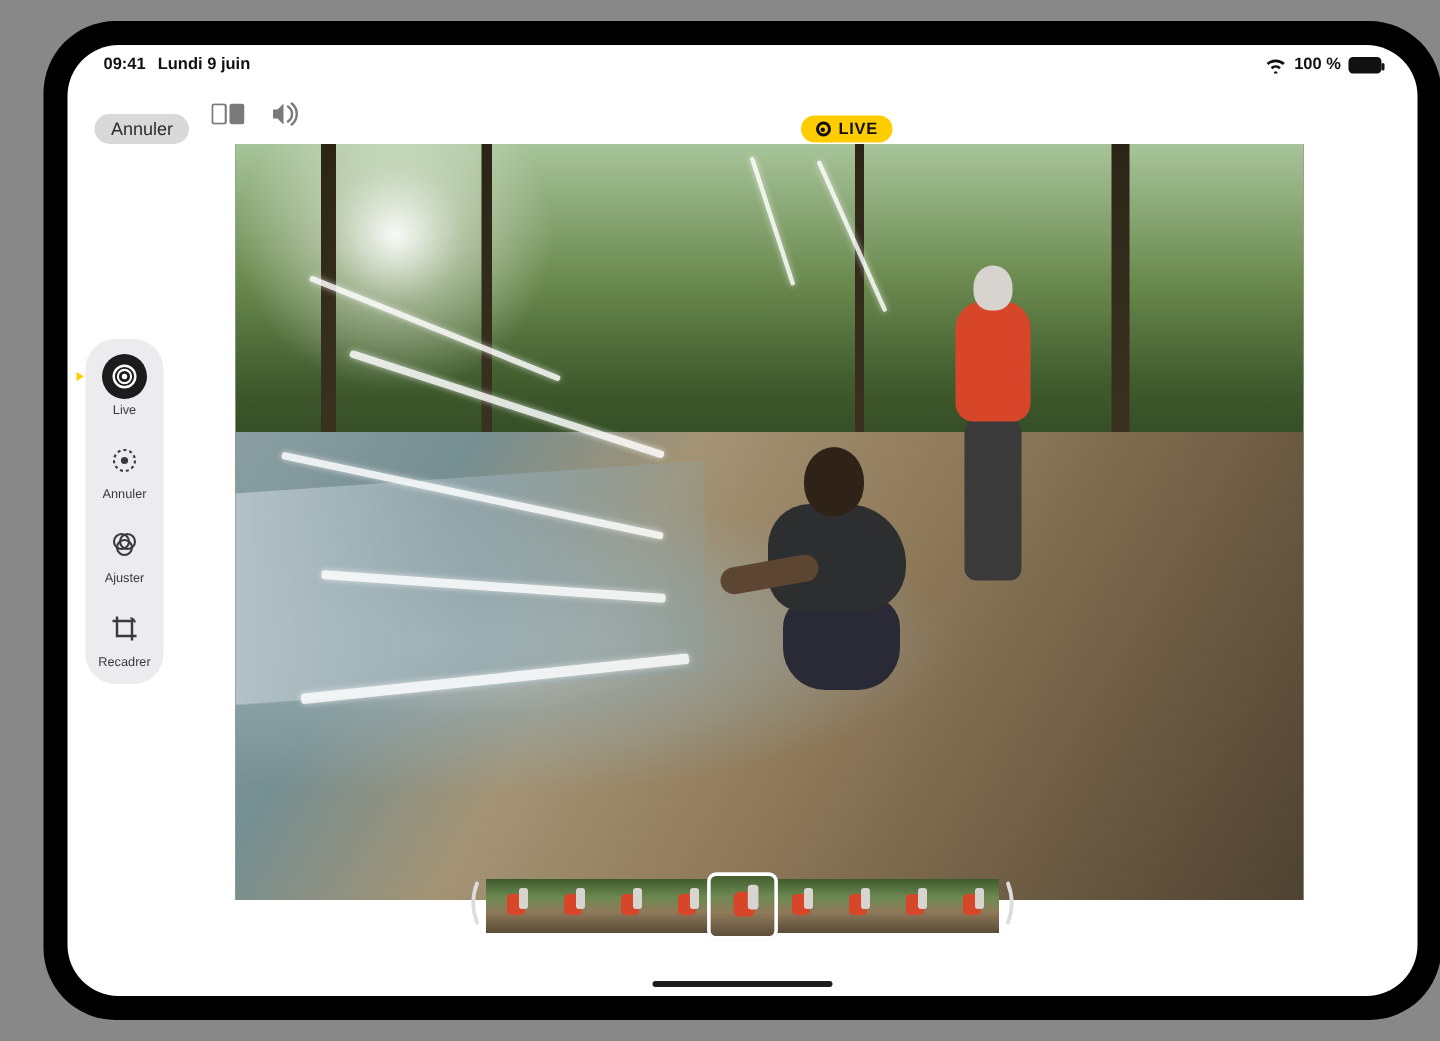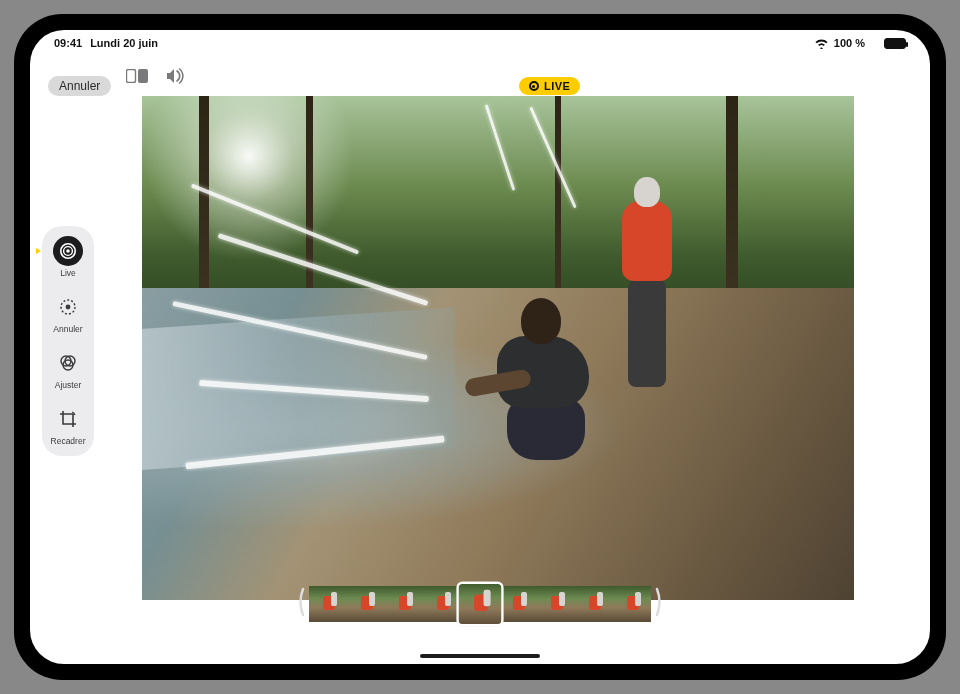--- a/index.html
+++ b/index.html
@@ -1,21 +1,21 @@
 <!DOCTYPE html>
 <html><head>
 <meta charset="utf-8">
 <style>
   * { box-sizing: border-box; margin: 0; padding: 0; }
   html, body { width: 960px; height: 694px; background: #888; overflow: hidden; font-family: -apple-system, "Helvetica Neue", Arial, sans-serif; }
   
   
   .device-frame {
     position: absolute;
-    left: 14px; top: 14px;
+    left: 29px; top: 14px;
     width: 932px; height: 666px;
     background: #000;
     border-radius: 48px;
     padding: 16px;
   }
   .screen {
     width: 100%; height: 100%;
     background: #fff;
     border-radius: 34px;
     position: relative;
@@ -31,21 +31,21 @@
     justify-content: space-between;
     align-items: center;
     padding: 2px 24px 0 24px;
     font-size: 11px;
     font-weight: 600;
     color: #111;
   }
   .status-left { display: flex; gap: 8px; }
   .status-right { display: flex; gap: 5px; align-items: center; }
   .wifi-icon svg { display:block; }
-  .battery { display:flex; align-items:center; gap:19px; }
+  .battery { display:flex; align-items:center; gap:5px; }
   .battery-pill {
     width: 22px; height: 11px; border:1px solid #111; border-radius: 3px; position:relative;
     background:#111;
   }
   .battery-pill::after {
     content:''; position:absolute; right:-3px; top:3px; width:2px; height:5px; background:#111; border-radius:1px;
   }
 
   
   .toolbar {
@@ -233,21 +233,21 @@
 </style>
 </head>
 <body>
 
 <div class="device-frame">
   <div class="screen">
 
     <div class="status-bar">
       <div class="status-left">
         <span>09:41</span>
-        <span>Lundi 20 juin</span>
+        <span>Lundi 9 juin</span>
       </div>
       <div class="status-right">
         <span class="wifi-icon">
           <svg width="15" height="11" viewBox="0 0 15 11">
               <path d="M7.5 9.5a1.2 1.2 0 100 2.4 1.2 1.2 0 000-2.4zm-3.4-2.7a5 5 0 016.8 0l-1.2 1.3a3.2 3.2 0 00-4.4 0zM1.4 4a9 9 0 0112.2 0l-1.3 1.3a7.2 7.2 0 00-9.6 0z" fill="#111"></path>
             </svg>
         </span>
         <div class="battery">
           <span>100 %</span>
           <span class="battery-pill"></span>

